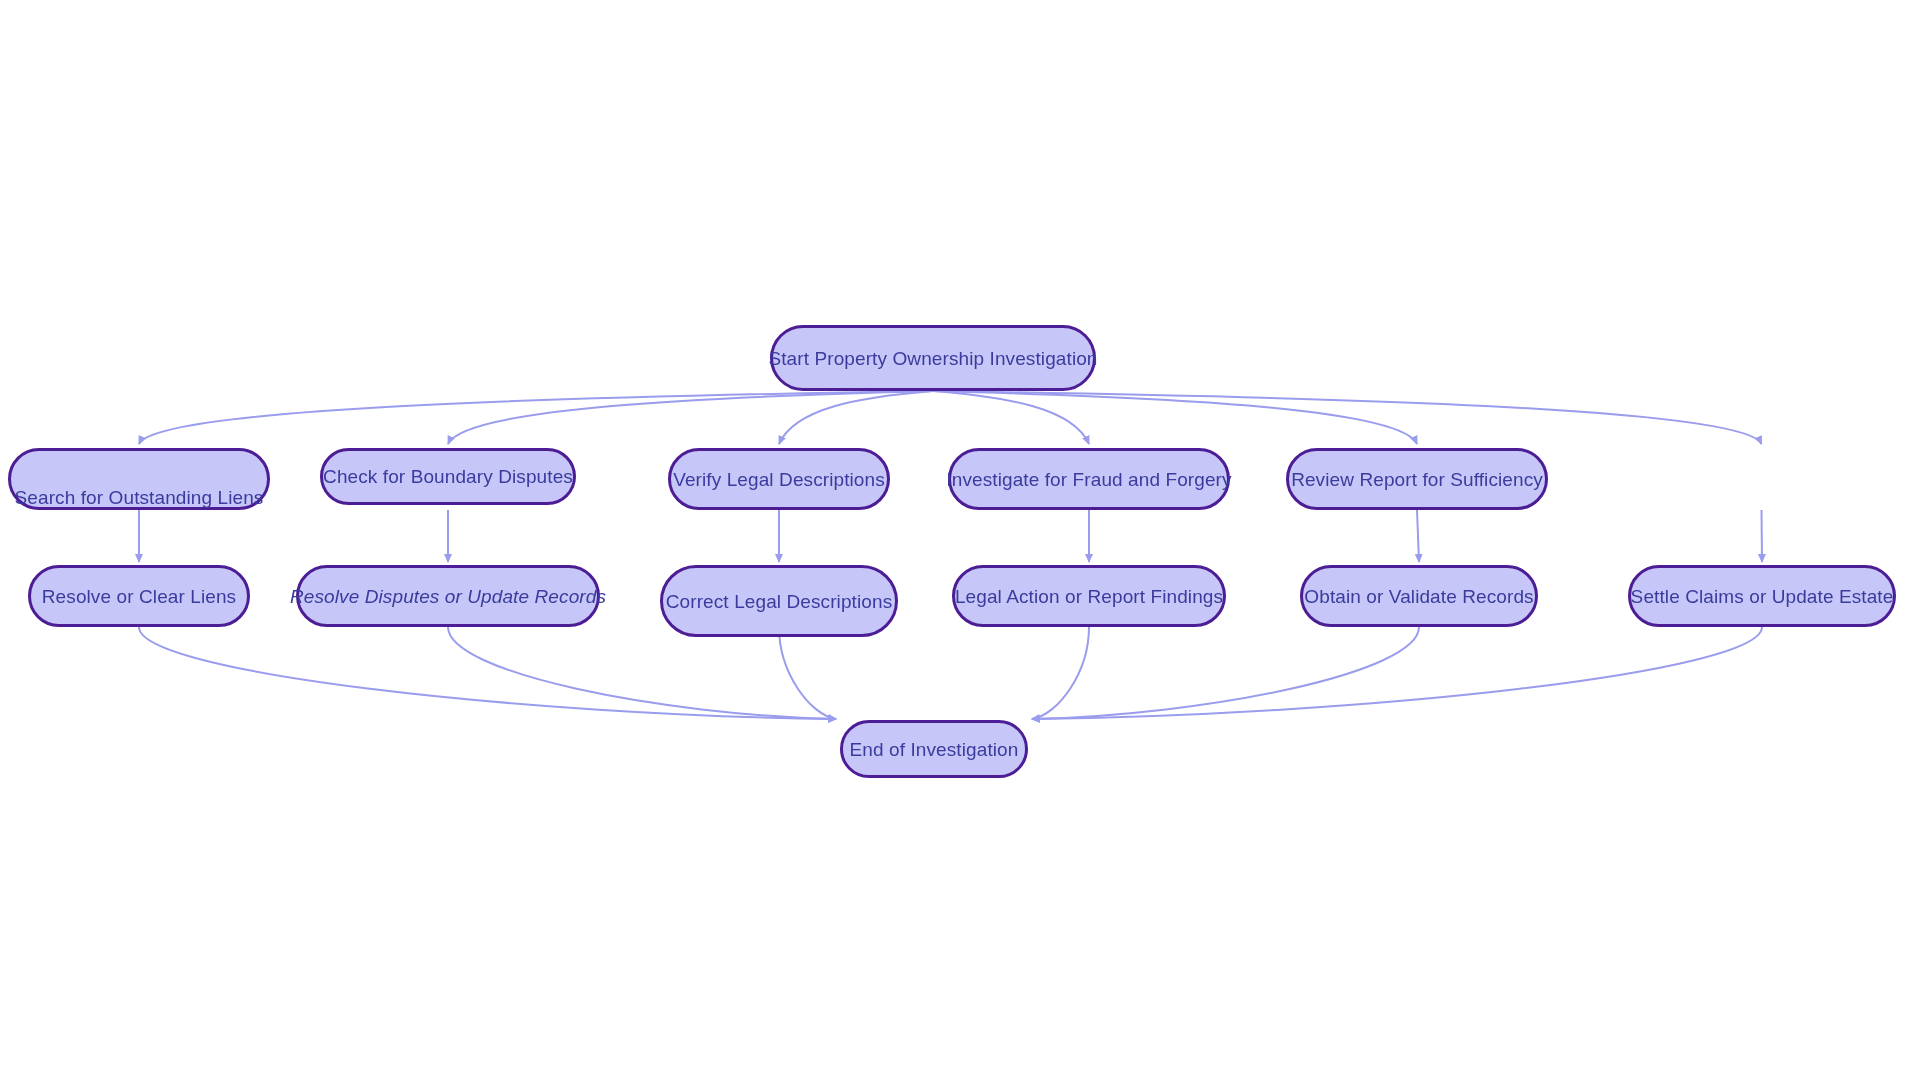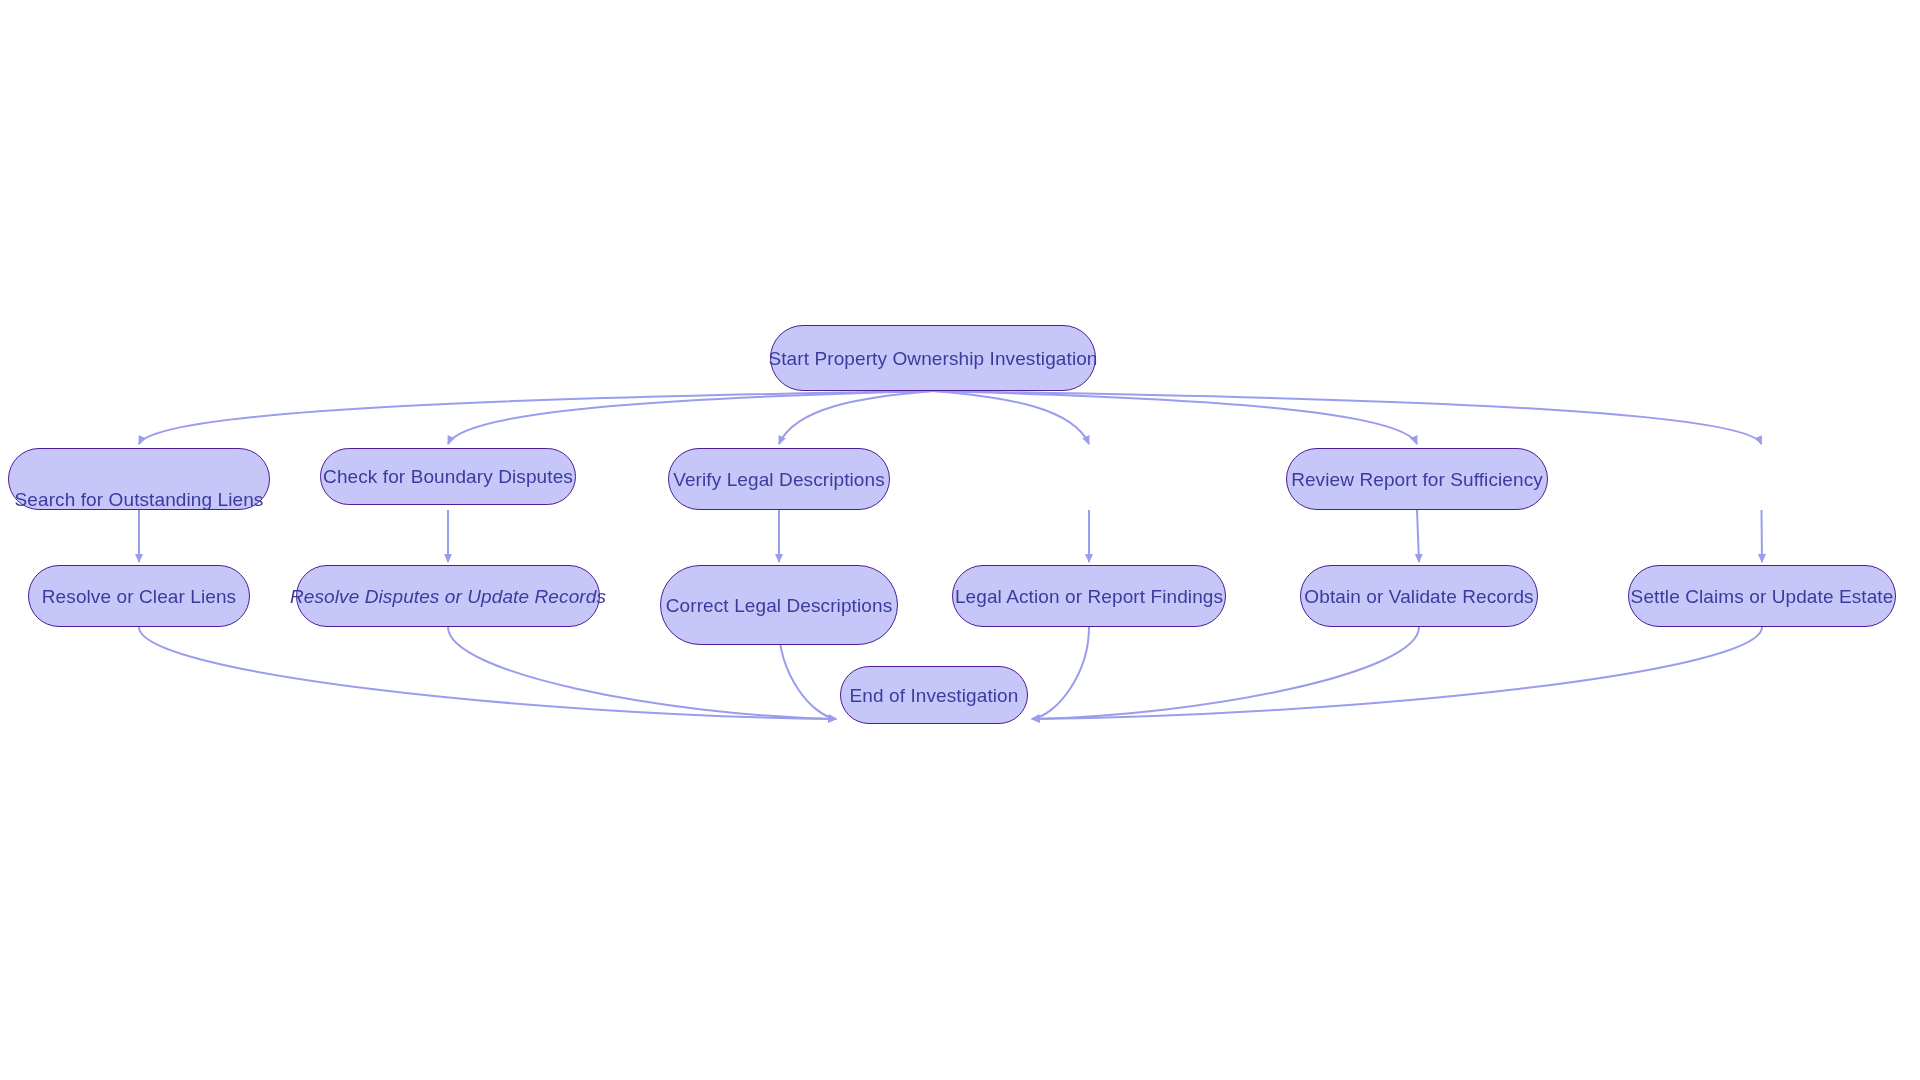--- a/index.html
+++ b/index.html
@@ -26,21 +26,21 @@
     height: 1080px;
     pointer-events: none;
   }
   .node {
     position: absolute;
     box-sizing: border-box;
     display: flex;
     align-items: center;
     justify-content: center;
     background: #c6c7f8;
-    border: 1px solid #4c1d95;
+    border: 3px solid #4c1d95;
     border-radius: 999px;
     color: #3b3b9e;
     font-size: 19px;
     font-family: "Liberation Sans", sans-serif;
     letter-spacing: 0.1px;
     white-space: nowrap;
     line-height: 1;
     user-select: none;
   }
   .node-label {
@@ -87,40 +87,43 @@
 
   <div class="node" id="node-b1" style="left: 8px; top: 448px; width: 262px; height: 62px; align-items: flex-end;">
     <span class="node-label">Search for Outstanding Liens</span>
   </div>
   <div class="node" id="node-b2" style="left: 320px; top: 448px; width: 256px; height: 57px;">
     <span class="node-label">Check for Boundary Disputes</span>
   </div>
   <div class="node" id="node-b3" style="left: 668px; top: 448px; width: 222px; height: 62px; text-align: center;">
     <span class="node-label">Verify Legal Descriptions</span>
   </div>
+  <div class="node" id="node-b4" style="left: 948px; top: 448px; width: 282px; height: 62px;">
+    <span class="node-label">Investigate for Fraud and Forgery</span>
+  </div>
   <div class="node" id="node-b5" style="left: 1286px; top: 448px; width: 262px; height: 62px;">
     <span class="node-label">Review Report for Sufficiency</span>
   </div>
 
   <div class="node" id="node-a1" style="left: 28px; top: 565px; width: 222px; height: 62px;">
     <span class="node-label">Resolve or Clear Liens</span>
   </div>
   <div class="node" id="node-a2" style="left: 296px; top: 565px; width: 304px; height: 62px; font-style: italic;">
     <span class="node-label">Resolve Disputes or Update Records</span>
   </div>
-  <div class="node" id="node-a3" style="left: 660px; top: 565px; width: 238px; height: 80px;">
+  <div class="node" id="node-a3" style="left: 660px; top: 565px; width: 238px; height: 72px;">
     <span class="node-label">Correct Legal Descriptions</span>
   </div>
   <div class="node" id="node-a5" style="left: 1300px; top: 565px; width: 238px; height: 62px;">
     <span class="node-label">Obtain or Validate Records</span>
   </div>
   <div class="node" id="node-a4" style="left: 952px; top: 565px; width: 274px; height: 62px;">
     <span class="node-label">Legal Action or Report Findings</span>
   </div>
   <div class="node" id="node-a6" style="left: 1628px; top: 565px; width: 268px; height: 62px;">
     <span class="node-label">Settle Claims or Update Estate</span>
   </div>
 
-  <div class="node" id="node-end" style="left: 840px; top: 666px; width: 188px; height: 58px;">
+  <div class="node" id="node-end" style="left: 840px; top: 720px; width: 188px; height: 58px;">
     <span class="node-label">End of Investigation</span>
   </div>
 
 </div>
 
 </body></html>

